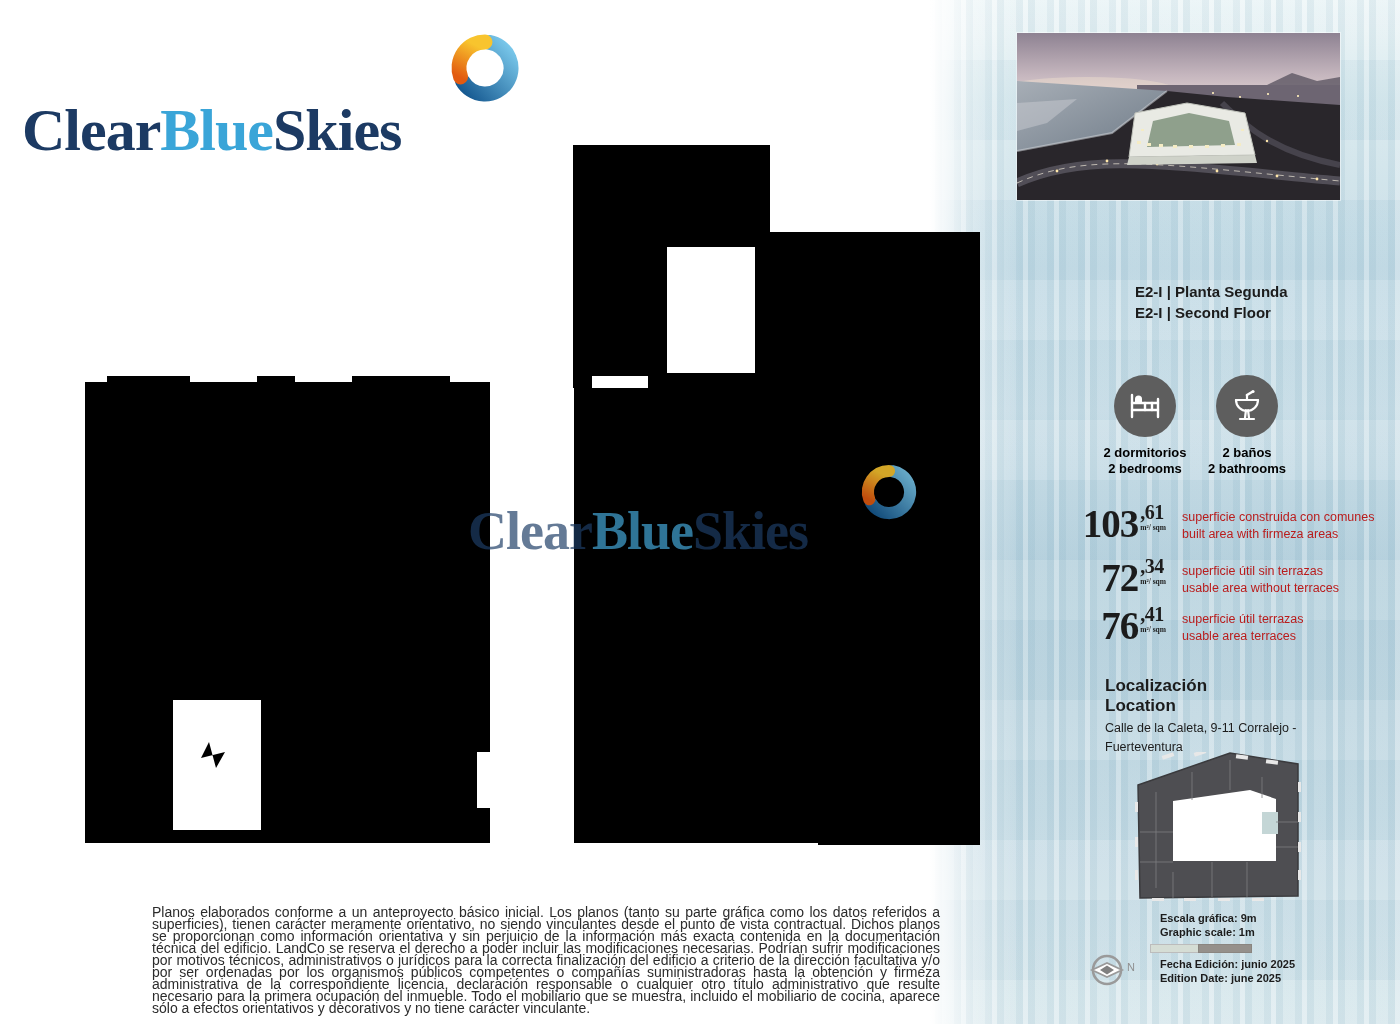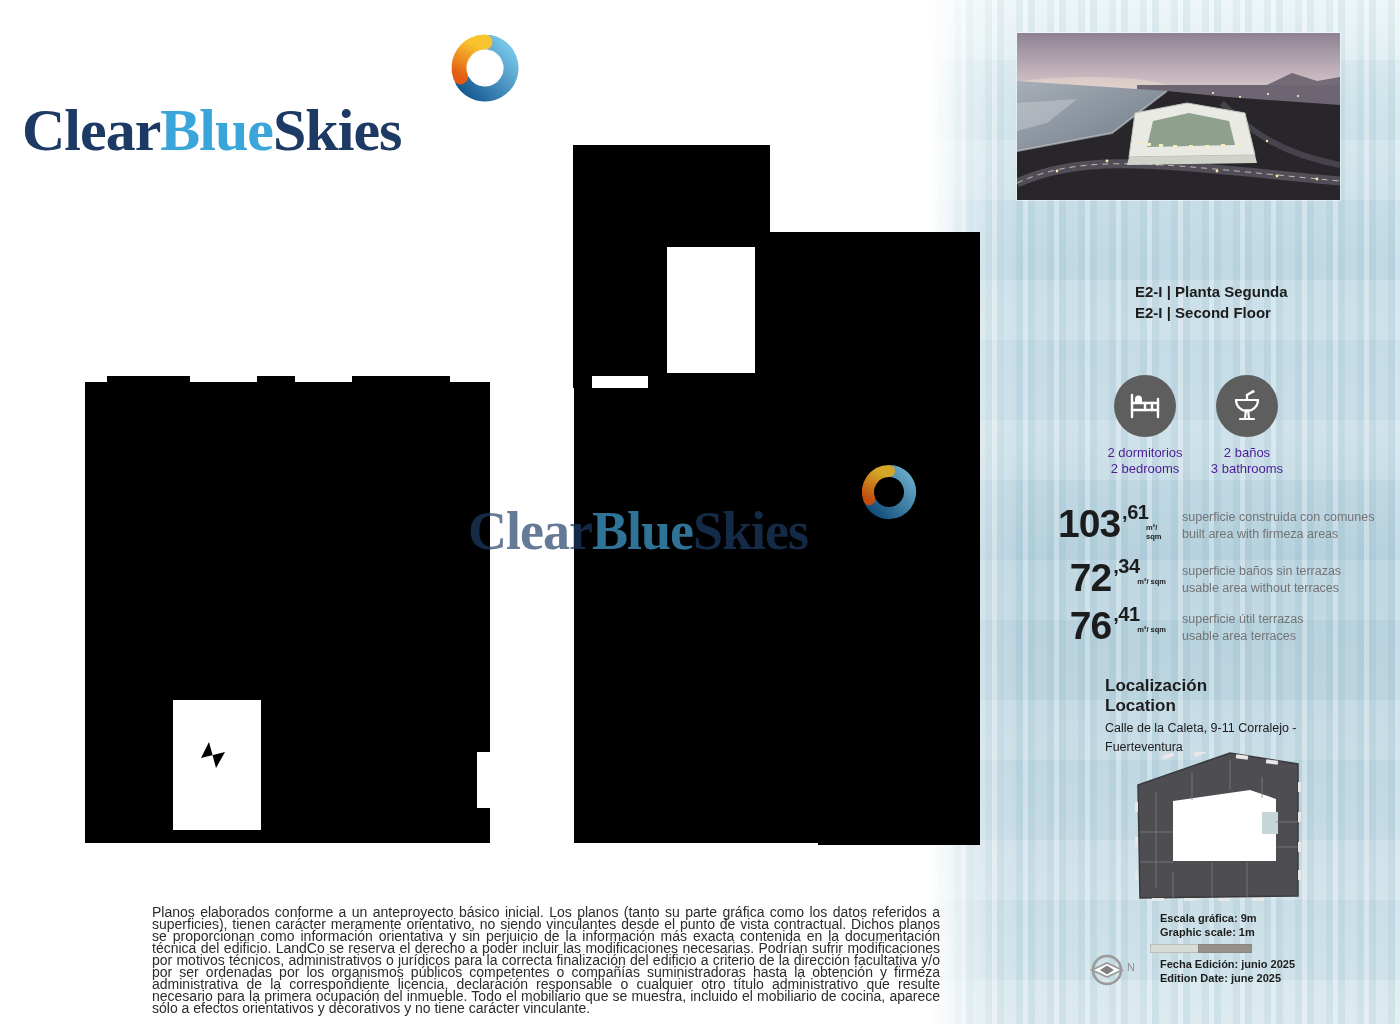--- a/index.html
+++ b/index.html
@@ -33,30 +33,30 @@
   
   .unit-row{position:absolute;left:1036px;top:206px;display:flex;align-items:flex-start;}
   .unit-number{font-size:38px;font-weight:400;letter-spacing:0;margin-top:6px;}
   .unit-titles{margin-left:10px;font-weight:700;font-size:22px;line-height:24px;letter-spacing:-.3px;}
   .floor-block{position:absolute;left:1135px;top:281px;font-weight:700;font-size:15px;line-height:21px;}
 
   
   .feature{position:absolute;width:130px;text-align:center;}
   .feat-circle{width:62px;height:62px;border-radius:50%;background:#5e5e5e;margin:0 auto;
                display:flex;align-items:center;justify-content:center;}
-  .feat-label{margin-top:8px;font-weight:400;font-size:13px;line-height:16px;color:#4c1d95;}
+  .feat-label{margin-top:8px;font-weight:700;font-size:13px;line-height:16px;color:#000000;}
 
   
   .stat{position:absolute;left:1058px;display:flex;}
-  .stat .num{display:flex;width:108px;justify-content:flex-end;}
+  .stat .num{display:flex;width:108px;justify-content:flex-end;font-family:Liberation Serif, serif;}
   .stat .int{font-weight:700;font-size:39px;line-height:36px;letter-spacing:-1px;}
   .stat .decu{margin-left:2px;margin-top:-4px;}
   .stat .dec{font-weight:700;font-size:20px;line-height:20px;letter-spacing:-.5px;display:block;}
-  .stat .unit{font-weight:700;font-size:7.5px;display:block;margin-top:1px;margin-left:24px;}
-  .stat .desc{margin-left:16px;font-size:12.5px;line-height:17px;padding-top:3px;color:#737373;}
+  .stat .unit{font-weight:700;font-size:7.5px;display:block;margin-top:1px;}
+  .stat .desc{margin-left:16px;font-size:12.5px;line-height:17px;padding-top:3px;color:#b91c1c;}
 
   
   .location{position:absolute;left:1105px;top:676px;}
   .loc-label{font-weight:700;font-size:17px;line-height:20px;}
   .loc-address{font-size:12.5px;margin-top:3px;width:260px;line-height:19px;}
 
   
   .scale-block{position:absolute;left:1160px;top:911px;font-weight:700;font-size:11px;line-height:14px;}
   .scale-bar{position:absolute;left:1150px;top:944px;width:102px;height:9px;display:flex;}
   .scale-bar .light{width:48px;background:#d5ddd5;border:1px solid #bcbcbc;border-right:none;}
@@ -188,21 +188,21 @@
         <path d="M19,24 L18,32"></path>
           <path d="M21,24 L22,32"></path>
         <path d="M13,33 H27"></path>
         <path d="M20,14 V9"></path>
         <path d="M20,9 L25,6" stroke-width="2.6"></path>
         <circle cx="26" cy="5.5" r="1.6" fill="#ffffff" stroke="none"></circle>
       </svg>
     </div>
     <div class="feat-label">
       <div>2 baños</div>
-      <div>3 bathrooms</div>
+      <div>2 bathrooms</div>
     </div>
   </div>
 
   <div class="stat" style="top:506px;">
     <div class="num">
         <span class="int">103</span>
       <span class="decu">
           <span class="dec">,61</span>
       <span class="unit">m²/ sqm</span>
         </span>
@@ -214,21 +214,21 @@
   </div>
   <div class="stat" style="top:560px;">
     <div class="num">
         <span class="int">72</span>
       <span class="decu">
           <span class="dec">,34</span>
       <span class="unit">m²/ sqm</span>
         </span>
       </div>
     <div class="desc">
-      <div>superficie baños sin terrazas</div>
+      <div>superficie útil sin terrazas</div>
       <div>usable area without terraces</div>
     </div>
   </div>
   <div class="stat" style="top:608px;">
     <div class="num">
         <span class="int">76</span>
       <span class="decu">
           <span class="dec">,41</span>
       <span class="unit">m²/ sqm</span>
         </span>

